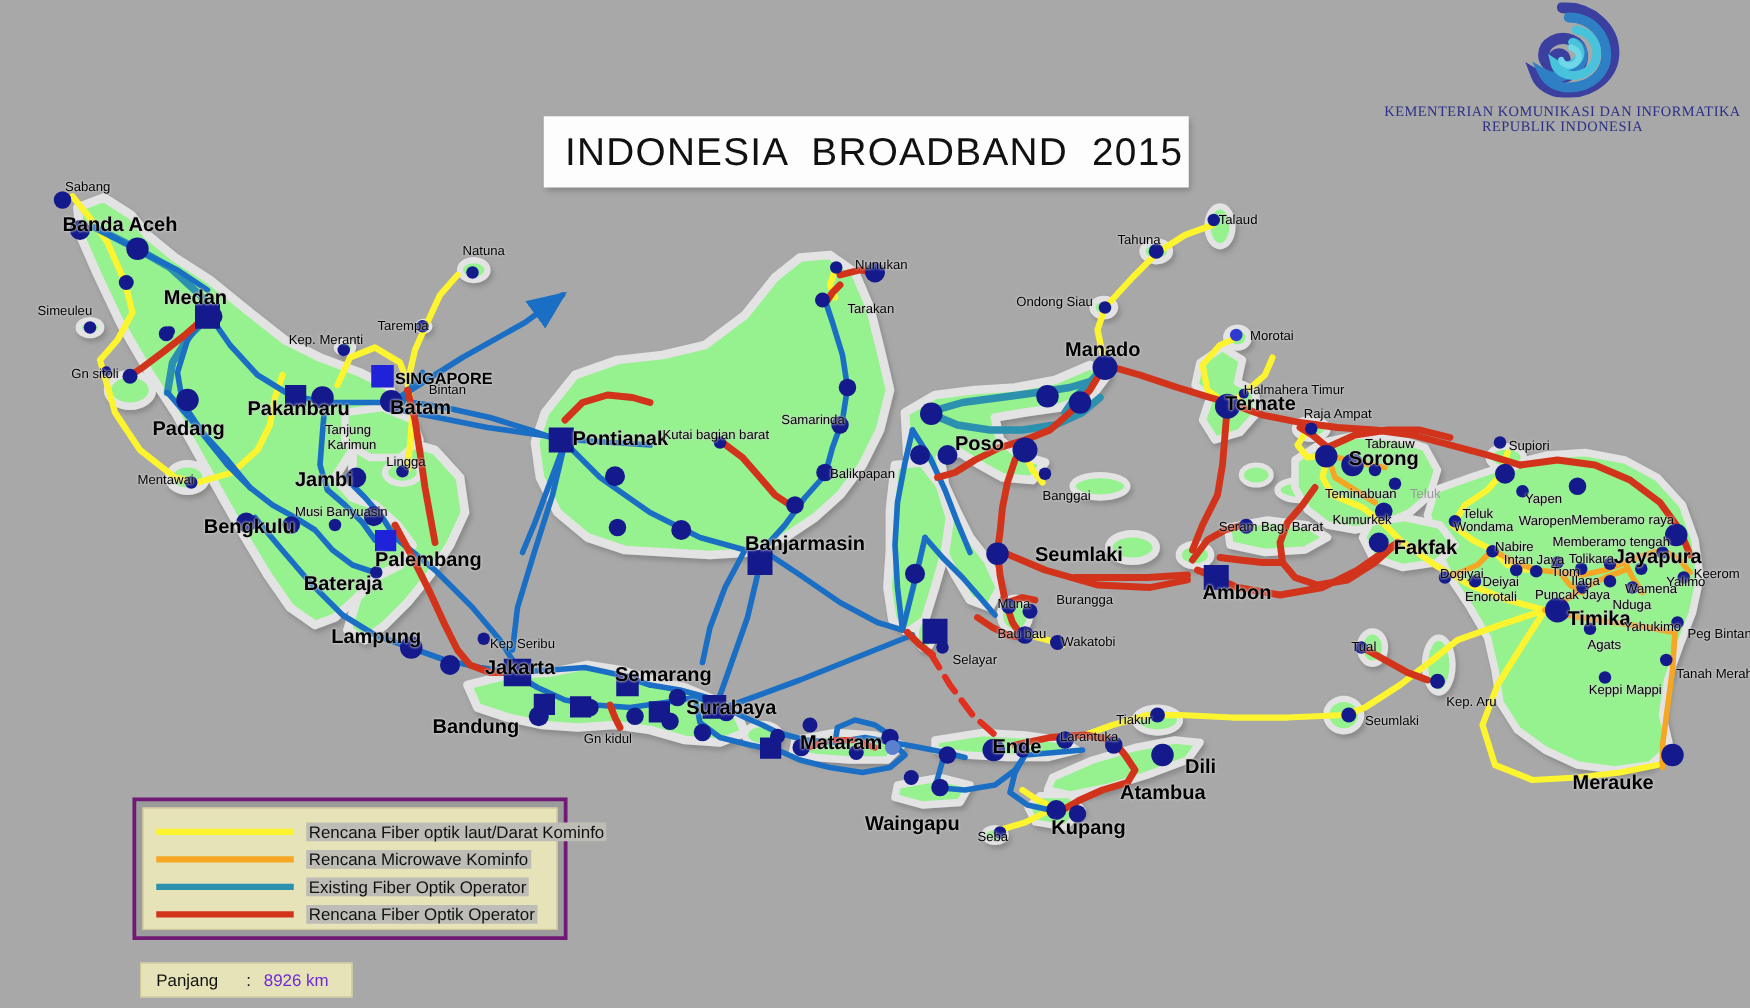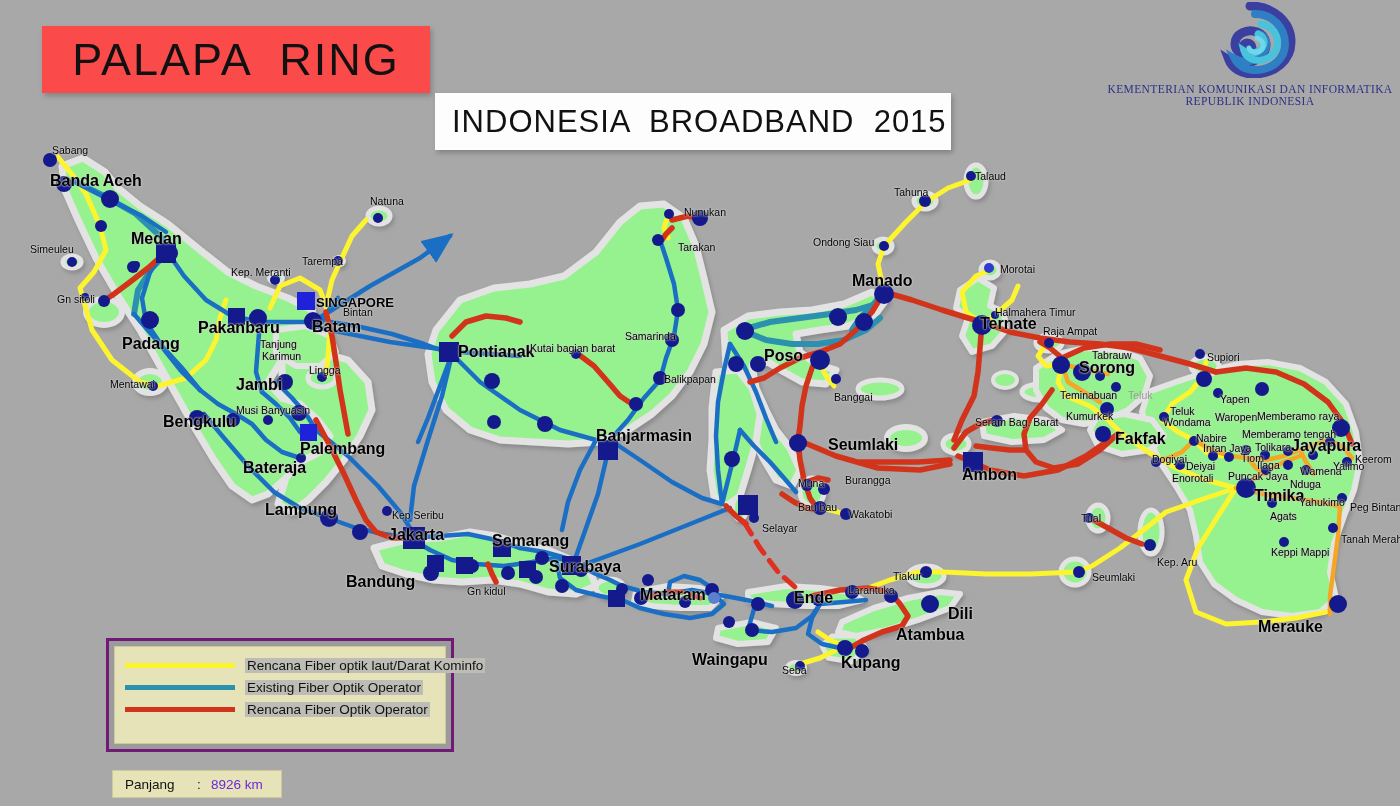--- a/index.html
+++ b/index.html
@@ -464,23 +464,20 @@
         <circle cx="1338" cy="604" r="9"></circle>
         <circle cx="1089" cy="518" r="5"></circle>
         <circle cx="1150" cy="545" r="6"></circle>
         <circle cx="1079" cy="572" r="6"></circle>
         <circle cx="1180" cy="465" r="5"></circle>
         <circle cx="1156" cy="462" r="5"></circle>
       </g>
     </g>
   </svg>
 
-  <div class="title-banner">
-    <span>PALAPA  RING</span>
-  </div>
   <div class="subtitle-banner">
     <span>INDONESIA  BROADBAND  2015</span>
   </div>
 
   <div class="logo-block">
     <svg width="110" height="76" viewBox="0 0 110 76">
       <path d="M55,4 C78,4 96,20 96,40 C96,58 80,72 58,72 C46,72 37,66 34,58 C44,64 58,62 66,54
                C74,46 72,34 62,30 C52,26 40,32 40,42 C40,48 45,52 50,52 C54,52 57,49 57,46
                C57,43 55,41 52,41 C50,41 48,43 48,45" fill="none" stroke="#3b3fa0" stroke-width="9" stroke-linecap="round"></path>
       <path d="M60,12 C78,12 90,26 90,42 C90,56 78,68 60,68 C50,68 43,63 40,57 C49,62 60,59 67,52
@@ -492,20 +489,24 @@
     <div class="logo-caption1">KEMENTERIAN KOMUNIKASI DAN INFORMATIKA</div>
     <div class="logo-caption2">REPUBLIK INDONESIA</div>
   </div>
 
   <div class="legend-box">
     <div class="legend-inner">
       <div id="legend-rows">
           <div class="legend-row">
             <div class="legend-swatch" style="background: rgb(253, 244, 48);"></div>
             <div class="legend-label">Rencana Fiber optik laut/Darat Kominfo</div>
+          </div>
+          <div class="legend-row">
+            <div class="legend-swatch" style="background: rgb(245, 166, 35);"></div>
+            <div class="legend-label">Rencana Microwave Kominfo</div>
           </div>
           <div class="legend-row">
             <div class="legend-swatch" style="background: rgb(43, 145, 174);"></div>
             <div class="legend-label">Existing Fiber Optik Operator</div>
           </div>
           <div class="legend-row">
             <div class="legend-swatch" style="background: rgb(210, 52, 27);"></div>
             <div class="legend-label">Rencana Fiber Optik Operator</div>
           </div>
         </div>

